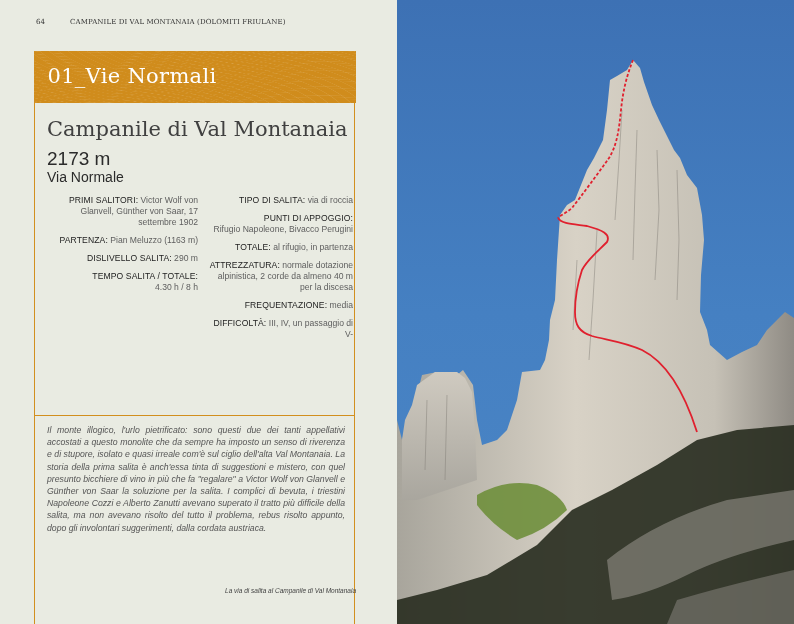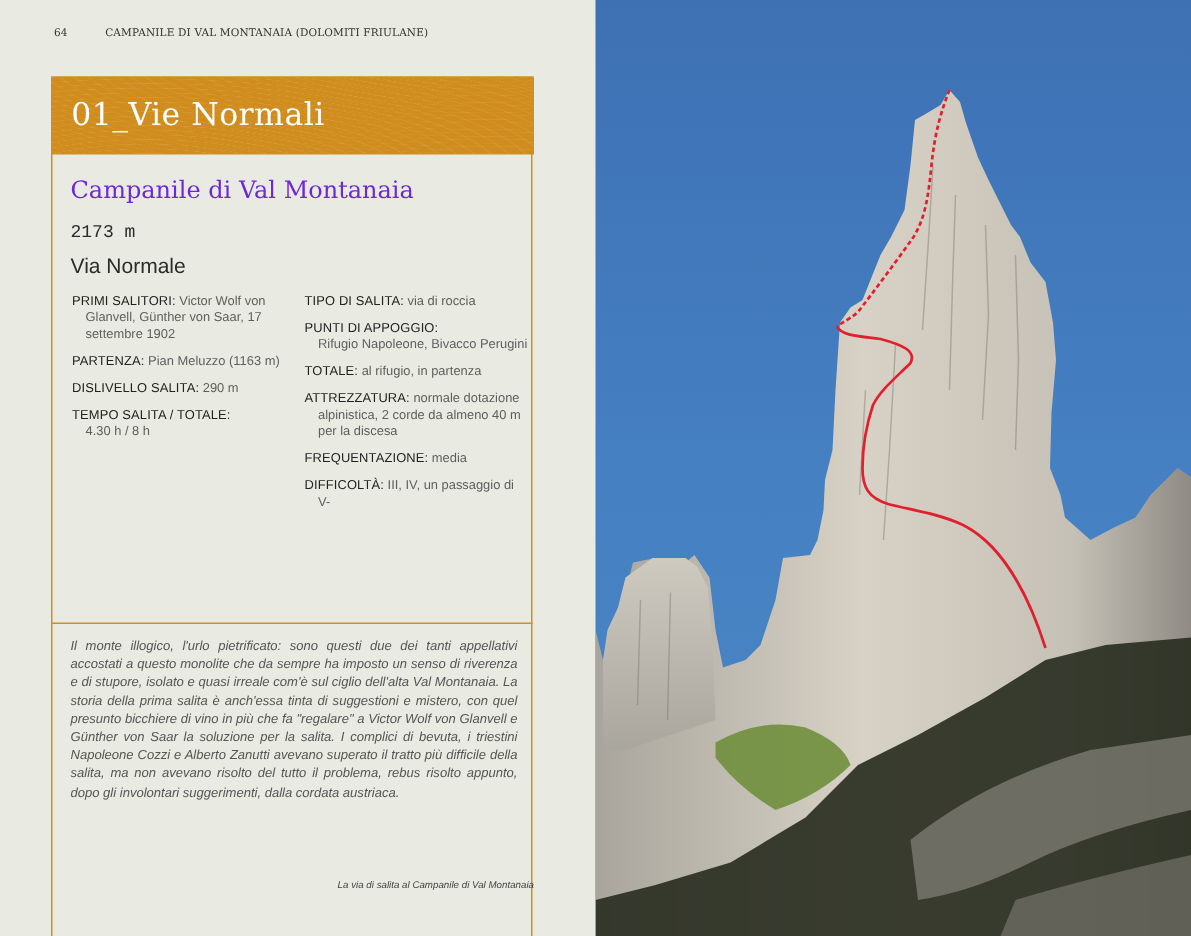--- a/index.html
+++ b/index.html
@@ -30,38 +30,38 @@
       repeating-radial-gradient(ellipse at 20% 140%, rgba(255,255,255,0.0) 0px, rgba(255,255,255,0.0) 9px, rgba(255,255,255,0.10) 10px, rgba(255,255,255,0.0) 11px),
       repeating-radial-gradient(ellipse at 90% -40%, rgba(255,255,255,0.0) 0px, rgba(255,255,255,0.0) 7px, rgba(255,255,255,0.08) 8px, rgba(255,255,255,0.0) 9px);
   }
   .route-banner-title {
     position: absolute; left: 14px; top: 13px;
     font-family: "DejaVu Serif", serif; font-size: 21px; color: #ffffff;
     letter-spacing: 0.3px;
   }
   .peak-name {
     position: absolute; left: 12px; top: 65px;
-    font-family: "DejaVu Serif", serif; font-size: 16px; color: #6d28d9;
+    font-family: "DejaVu Serif", serif; font-size: 21px; color: #404040;
   }
   .peak-alt {
     position: absolute; left: 12px; top: 96px;
-    font-family: Liberation Mono, monospace; font-size: 12px; color: #2b2b2b;
+    font-family: Liberation Sans, sans-serif; font-size: 19px; color: #2b2b2b;
   }
   .peak-route {
     position: absolute; left: 12px; top: 117px;
     font-family: Liberation Sans, sans-serif; font-size: 14px; color: #2b2b2b;
   }
   .info-col {
     position: absolute; top: 143px;
     font-family: "Liberation Sans", sans-serif; font-size: 8.6px;
     color: #5e5e5e; line-height: 11px;
   }
   .info-col.left { left: 13px; width: 150px; }
   .info-col.right { left: 168px; width: 150px; }
-  .info-item { margin-bottom: 7px; padding-left: 9px; text-indent: -9px; }
+  .info-item { margin-bottom: 7px; padding-left: 9px; text-indent: -9px; text-align: right; }
   .info-label { color: #222; font-weight: normal; letter-spacing: 0.1px; }
 
   .box-divider {
     position: absolute; left: -1.5px; top: 363px; width: 321px;
     border-top: 1.5px solid #d28f1e;
   }
   .intro-text {
     position: absolute; left: 12px; top: 372px; width: 298px;
     font-family: "Liberation Sans", sans-serif; font-style: italic;
     font-size: 8.7px; line-height: 12.2px; color: #555;

